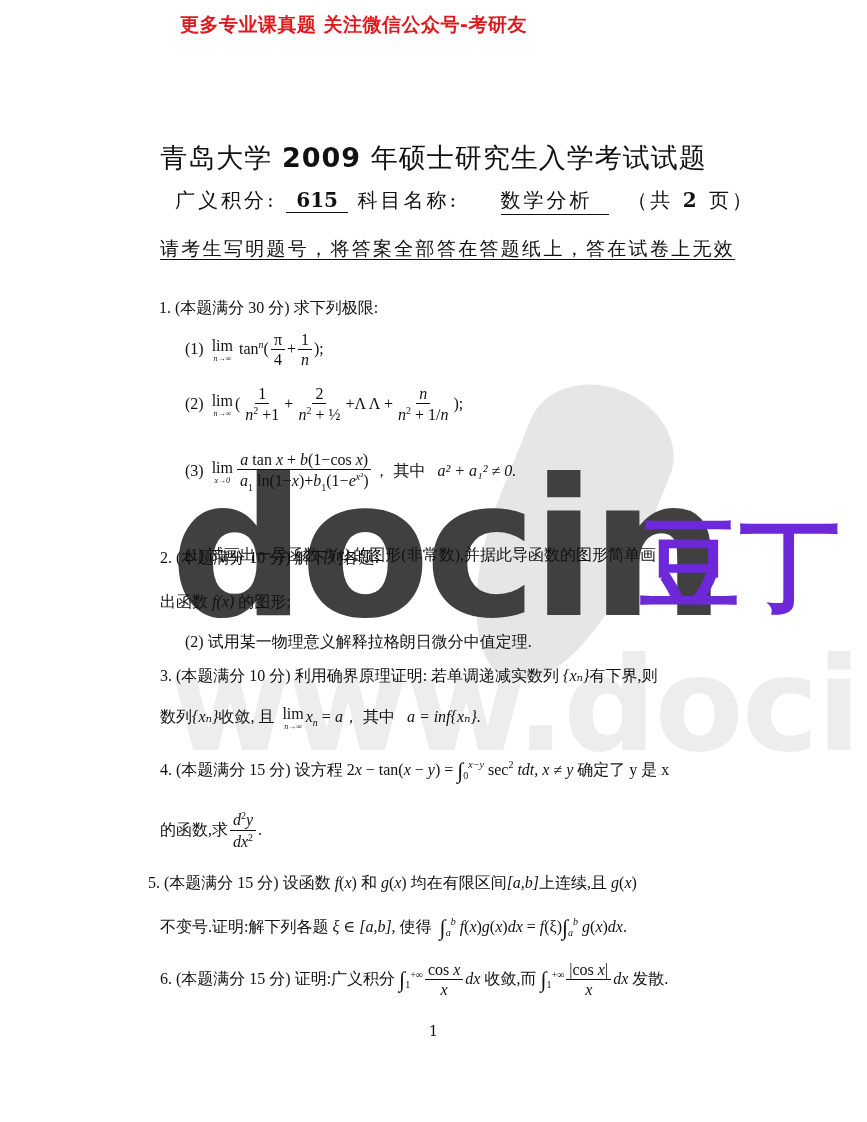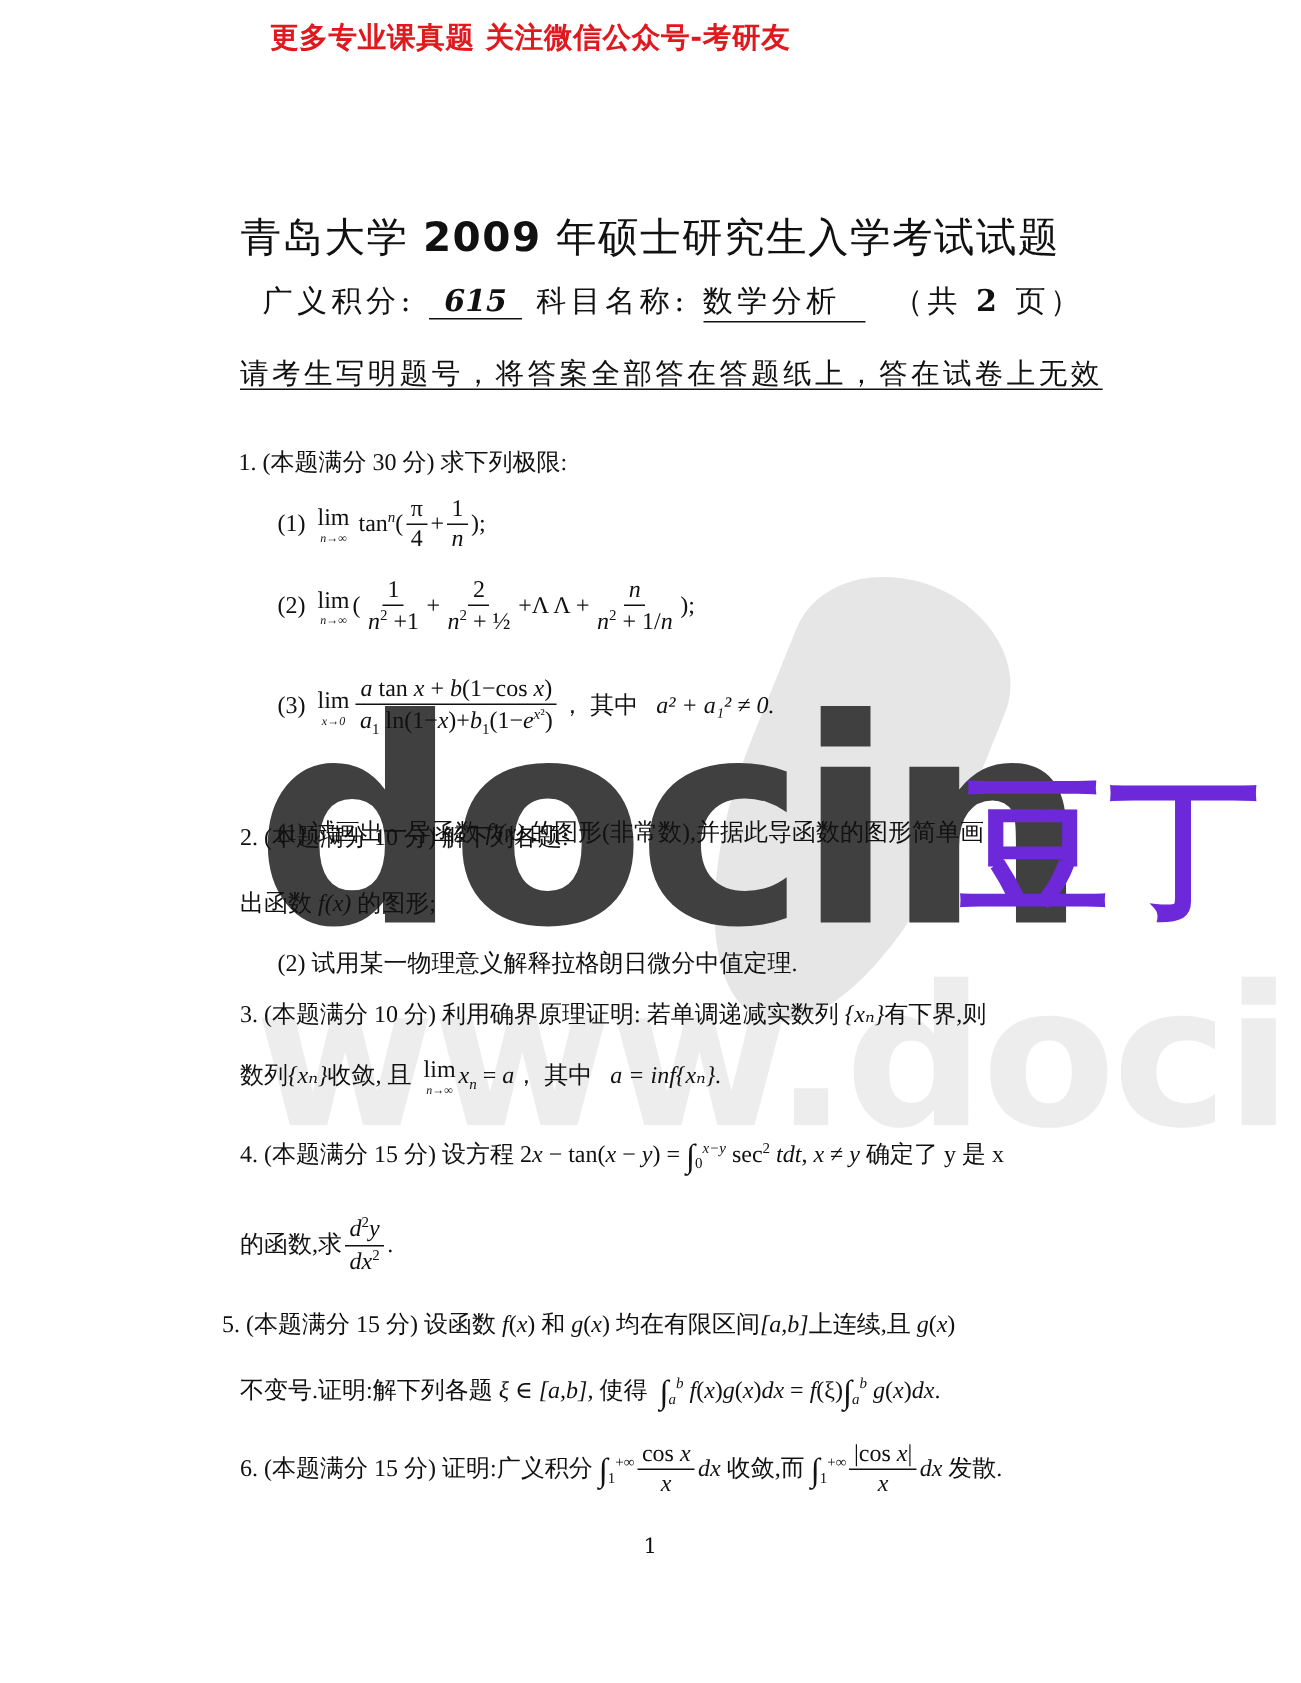--- a/index.html
+++ b/index.html
@@ -17,22 +17,22 @@
   .wm { position: absolute; color: #404040; font-family: "DejaVu Sans", sans-serif; font-weight: bold; z-index: 0; user-select: none; }
   .wm-doc { left: 170px; top: 455px; font-size: 190px; letter-spacing: -6px; line-height: 1; }
   .wm-drop { position: absolute; left: 490px; top: 380px; width: 150px; height: 310px; background: #e6e6e6; border-radius: 75px 75px 75px 75px / 60px 60px 170px 170px; transform: rotate(22deg); z-index: 0; }
   .wm-cn { left: 640px; top: 500px; font-size: 100px; color: #6d28d9; }
   .wm-url { left: 170px; top: 640px; font-size: 130px; color: #ededed; letter-spacing: -2px; line-height: 1; }
   .content { position: absolute; left: 0; top: 0; width: 867px; height: 1122px; z-index: 1; }
 
   .title { position: absolute; top: 140px; width: 867px; text-align: center; font-size: 27px; font-family: "DejaVu Sans", sans-serif; letter-spacing: 1px; }
   .title .yr { font-weight: bold; }
   .meta { position: absolute; top: 187px; left: 175px; font-size: 20px; letter-spacing: 3px; }
-  .meta .code { display: inline-block; width: 62px; border-bottom: 1px solid #111; text-align: center; font-weight: bold; letter-spacing: 0; font-style: italic; }
-  .meta .subj { display: inline-block; width: 108px; border-bottom: 1px solid #111; text-align: left; }
+  .meta .code { display: inline-block; width: 62px; border-bottom: 1px solid #111; text-align: center; font-weight: bold; letter-spacing: 0; }
+  .meta .subj { display: inline-block; width: 108px; border-bottom: 1px solid #111; text-align: left; margin-left: 32px; }
   .meta .pg b { font-weight: bold; }
   .notice { position: absolute; top: 236px; left: 160px; font-size: 19px; letter-spacing: 2.3px; text-decoration: underline; text-underline-offset: 4px; }
 
   .line { position: absolute; font-size: 16px; white-space: nowrap; font-family: "Liberation Serif", "DejaVu Serif", serif; }
   .m { font-style: italic; }
   .frac { display: inline-flex; flex-direction: column; align-items: center; vertical-align: middle; margin: 0 2px; font-size: 16px; }
   .frac .num { border-bottom: 1px solid #111; padding: 0 3px; line-height: 1.2; }
   .frac .den { padding: 0 3px; line-height: 1.3; }
   .lim { display: inline-flex; flex-direction: column; align-items: center; vertical-align: middle; margin-right: 2px; }
   .lim .sub { font-size: 8px; font-style: italic; line-height: 1; }

